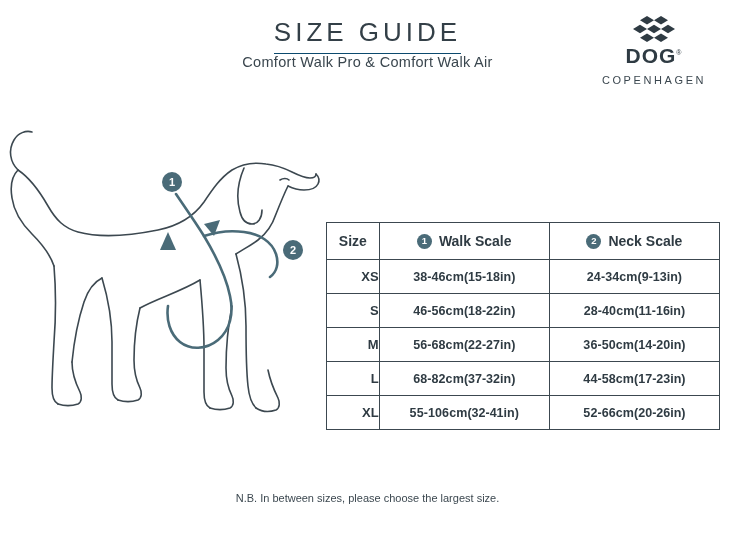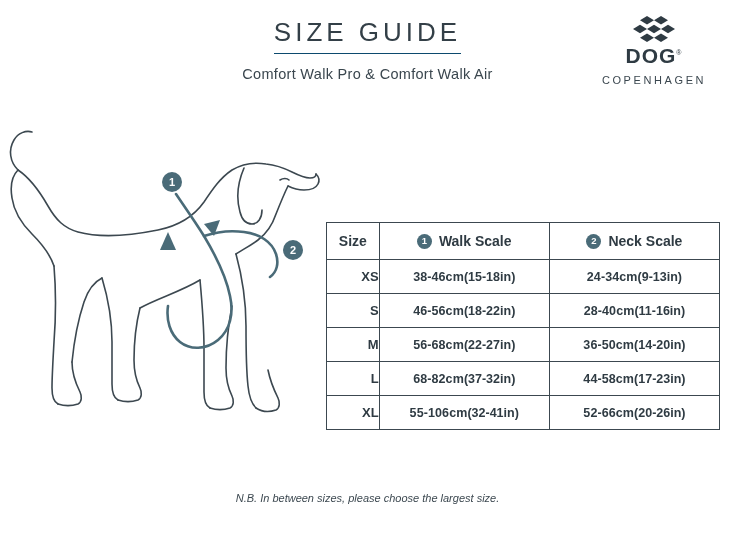--- a/index.html
+++ b/index.html
@@ -35,21 +35,20 @@
     letter-spacing: 4px;
     font-weight: 400;
     color: #333f47;
     margin: 0;
     padding-bottom: 6px;
     display: inline-block;
     border-bottom: 1px solid #0c4a6e;
     line-height: 1.1;
   }
   .subtitle {
-    margin-top: 12px;
     font-size: 14.5px;
     color: #3a464e;
     letter-spacing: 0.3px;
   }
 
   
   .brand {
     position: absolute;
     top: 16px;
     right: 26px;
@@ -152,21 +151,20 @@
   .cell-alt { }
 
   
   .footnote {
     position: absolute;
     left: 0;
     top: 492px;
     width: 735px;
     text-align: center;
     font-size: 11px;
-    font-style: italic;
     color: #3c4850;
   }
 </style>
 </head>
 <body>
 
 <div class="page">
 
   <div class="header">
     <h1 class="title">SIZE GUIDE</h1>

